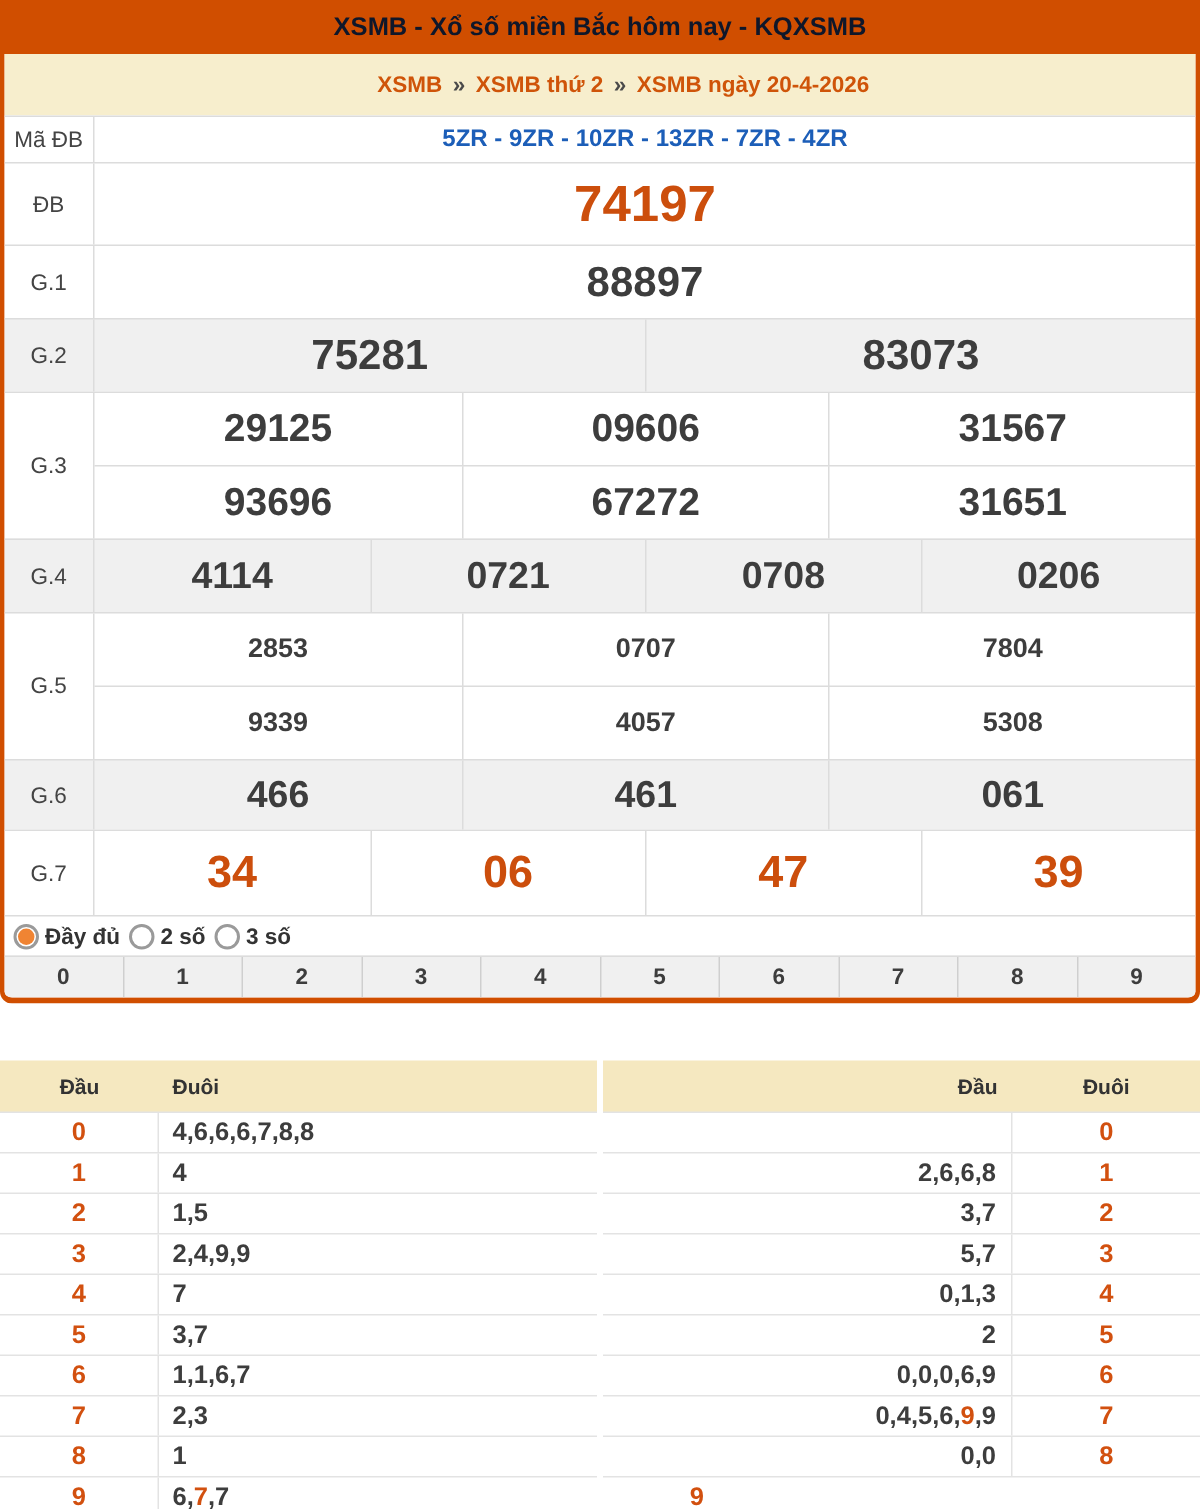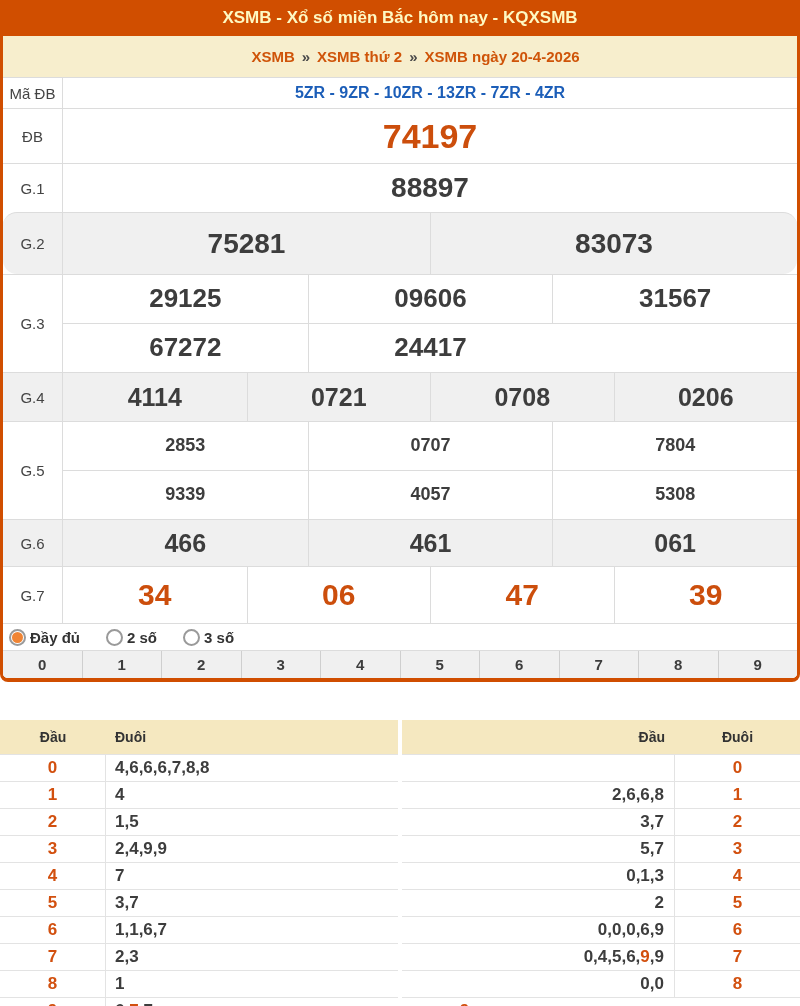--- a/index.html
+++ b/index.html
@@ -5,21 +5,21 @@
   * { box-sizing: border-box; margin: 0; padding: 0; }
   body {
     width: 800px;
     background: #ffffff;
     font-family: "Liberation Sans", sans-serif;
     -webkit-font-smoothing: antialiased;
   }
   
   .board-header {
     background: #D04E00;
-    color: #fef9c3;
+    color: #0f172a;
     height: 36px;
     line-height: 36px;
     text-align: center;
     font-weight: bold;
     font-size: 17px;
   }
   .board-body {
     border: 3px solid #D04E00;
     border-top: 0;
     border-bottom-width: 4px;
@@ -61,21 +61,21 @@
   }
   .cols1 .pcell { border-left: 0; }
   .cols2 .pcell:nth-child(2n+1) { border-left: 0; }
   .cols3 .pcell:nth-child(3n+1) { border-left: 0; }
   .cols4 .pcell:nth-child(4n+1) { border-left: 0; }
   .cols3x2 .pcell:nth-child(3n+1) { border-left: 0; }
   .cols3x2 .pcell:nth-child(-n+3) { border-bottom: 1px solid #DCDCDC; }
   .h-madb { height: 31px; }
   .h-db   { height: 55px; }
   .h-g1   { height: 49px; }
-  .h-g2   { height: 62px; border-radius: 14px; }
+  .h-g2   { height: 49px; }
   .h-g3   { height: 98px; }
   .h-g4   { height: 49px; }
   .h-g5   { height: 98px; }
   .h-g6   { height: 47px; }
   .h-g7   { height: 57px; }
   .v-madb .pcell { font-size: 16px; color: #1C5EB8; }
   .v-db   .pcell { font-size: 34px; color: #CC4E0C; }
   .v-g1   .pcell { font-size: 28px; }
   .v-g2   .pcell { font-size: 28px; }
   .v-g3   .pcell { font-size: 26px; }
@@ -83,21 +83,20 @@
   .v-g5   .pcell { font-size: 18px; }
   .v-g6   .pcell { font-size: 25px; }
   .v-g7   .pcell { font-size: 30px; color: #CC4E0C; }
   
   .filter-row {
     display: flex; align-items: center;
     height: 27px;
     border-top: 1px solid #DCDCDC;
     padding-left: 6px;
     background: #fff;
-    gap: 20px;
   }
   .radio-opt { display: flex; align-items: center; gap: 4px; margin-right: 6px; cursor: pointer; }
   .radio {
     width: 17px; height: 17px; border-radius: 50%;
     border: 2px solid #9a9a9a; background: #fff; position: relative;
   }
   .radio.selected::after {
     content: ""; position: absolute; inset: 1px;
     border-radius: 50%; background: #F08433;
   }
@@ -189,22 +188,23 @@
         <div class="pcell">83073</div>
       </div>
     </div>
 
     <div class="prow h-g3 v-g3">
       <div class="plabel">G.3</div>
       <div class="pvals cols3x2">
         <div class="pcell">29125</div>
         <div class="pcell">09606</div>
         <div class="pcell">31567</div>
+        <div class="pcell">93696</div>
         <div class="pcell">67272</div>
-        <div class="pcell">24417</div>
+        <div class="pcell">31651</div>
       </div>
     </div>
 
     <div class="prow gray h-g4 v-g4">
       <div class="plabel">G.4</div>
       <div class="pvals cols4">
         <div class="pcell">4114</div>
         <div class="pcell">0721</div>
         <div class="pcell">0708</div>
         <div class="pcell">0206</div>

